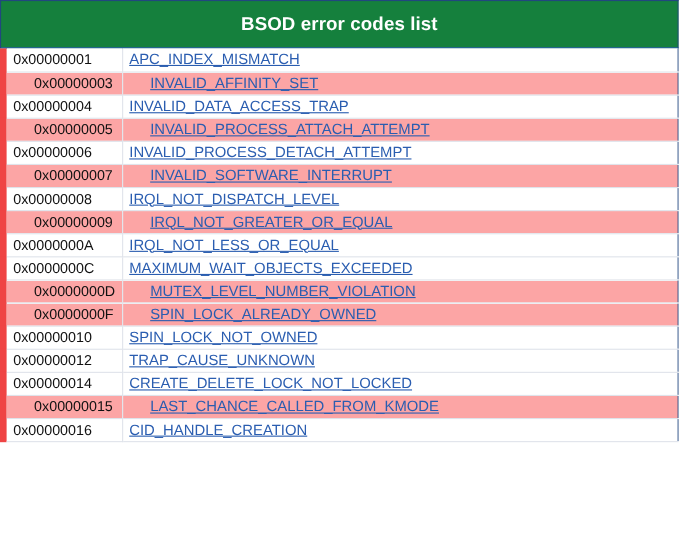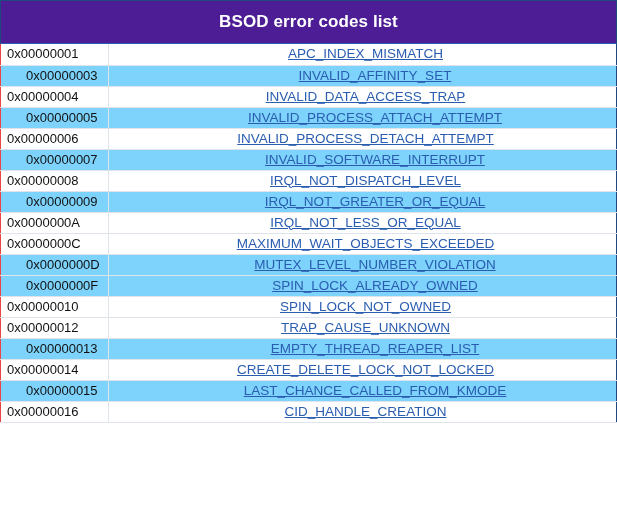--- a/index.html
+++ b/index.html
@@ -18,21 +18,21 @@
     position: relative;
     width: 617px;
     height: 509px;
     overflow: hidden;
     box-sizing: border-box;
   }
 
   
   .title-bar {
     height: 44px;
-    background: #4c1d95;
+    background: #15803d;
     border: 1px solid #21477f;
     border-bottom: 1px solid #2a5db0;
     box-sizing: border-box;
     display: flex;
     align-items: center;
     justify-content: center;
   }
   .title-text {
     color: #ffffff;
     font-size: 17px;
@@ -40,21 +40,21 @@
     font-family: "Liberation Sans", sans-serif;
     letter-spacing: 0.1px;
     text-align: center;
     white-space: nowrap;
   }
 
   
   .codes-table {
     width: 100%;
     border-collapse: collapse;
-    border-left: 1px solid #ef4444;
+    border-left: 6px solid #ef4444;
     border-right: 1px solid #21477f;
     table-layout: fixed;
     box-sizing: border-box;
   }
   .codes-table tr {
     height: 21px;
   }
   .codes-table td {
     height: 21px;
     padding: 0 0 0 6px;
@@ -68,27 +68,26 @@
     white-space: nowrap;
   }
   .col-code {
     width: 108px;
     color: #111111;
     border-right: 1px solid #dfe3ea;
     font-size: 13px;
   }
   .col-name {
     padding-left: 8px;
-    text-align: center;
   }
   tr.row-white td {
     background: #ffffff;
   }
   tr.row-alt td {
-    background: #7dd3fc;
+    background: #fca5a5;
     padding-left: 25px;
   }
   .code-link {
     color: #2a5db0;
     text-decoration: underline;
     font-size: 13.5px;
     font-family: "Liberation Sans", sans-serif;
     cursor: pointer;
   }
 </style>
@@ -152,24 +151,20 @@
           <td class="col-name"><span class="code-link">SPIN_LOCK_ALREADY_OWNED</span></td>
         </tr>
         <tr class="row-white">
           <td class="col-code">0x00000010</td>
           <td class="col-name"><span class="code-link">SPIN_LOCK_NOT_OWNED</span></td>
         </tr>
         <tr class="row-white">
           <td class="col-code">0x00000012</td>
           <td class="col-name"><span class="code-link">TRAP_CAUSE_UNKNOWN</span></td>
         </tr>
-        <tr class="row-alt">
-          <td class="col-code">0x00000013</td>
-          <td class="col-name"><span class="code-link">EMPTY_THREAD_REAPER_LIST</span></td>
-        </tr>
         <tr class="row-white">
           <td class="col-code">0x00000014</td>
           <td class="col-name"><span class="code-link">CREATE_DELETE_LOCK_NOT_LOCKED</span></td>
         </tr>
         <tr class="row-alt">
           <td class="col-code">0x00000015</td>
           <td class="col-name"><span class="code-link">LAST_CHANCE_CALLED_FROM_KMODE</span></td>
         </tr>
         <tr class="row-white">
           <td class="col-code">0x00000016</td>

